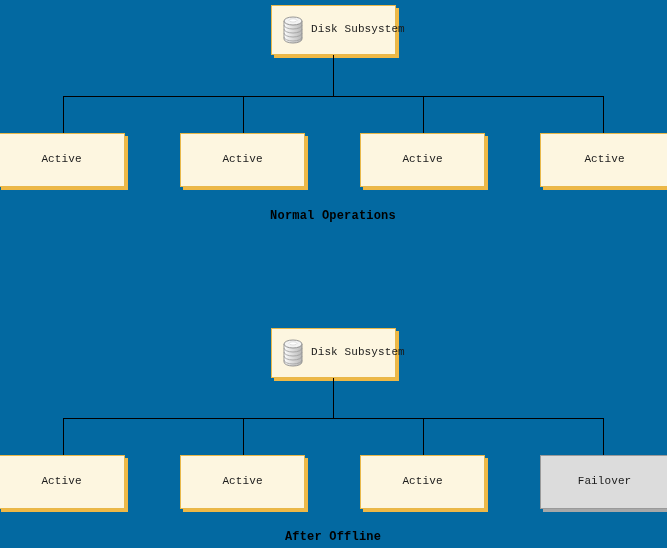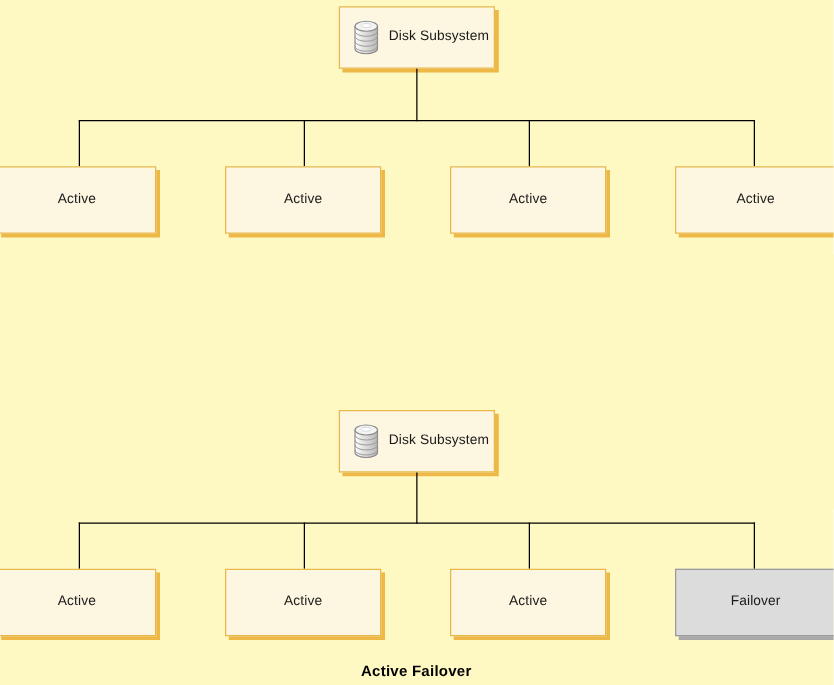--- a/index.html
+++ b/index.html
@@ -11,21 +11,22 @@
   body {
     font-family: "Liberation Sans", sans-serif;
     color: #1a1a1a;
     -webkit-font-smoothing: antialiased;
   }
   #canvas {
     position: relative;
     width: 667px;
     height: 548px;
     overflow: hidden;
-    background: #fef9c3;
+    background: #0369a1;
+    font-family: Liberation Mono, monospace;
   }
 
   
   .line {
     position: absolute;
     background: #000000;
   }
   .line-v { width: 1px; }
   .line-h { height: 1px; }
 
@@ -127,20 +128,21 @@
   <div class="node amber" style="left:180px; top:133px; width:125px; height:54px;">
     <span class="node-label">Active</span>
   </div>
   <div class="node amber" style="left:360px; top:133px; width:125px; height:54px;">
     <span class="node-label">Active</span>
   </div>
   <div class="node amber" style="left:540px; top:133px; width:129px; height:54px;">
     <span class="node-label">Active</span>
   </div>
 
+  <div class="caption" style="left:233px; top:209px; width:200px;">Normal Operations</div>
 
   <div class="node amber root" style="left:271px; top:328px; width:125px; height:50px;">
     <svg class="disk-icon" viewBox="0 0 22 30">
       <defs>
         <linearGradient id="dg2" x1="0" y1="0" x2="1" y2="0">
           <stop offset="0%" stop-color="#ffffff"></stop>
           <stop offset="28%" stop-color="#e9e9e9"></stop>
           <stop offset="70%" stop-color="#cdcdcd"></stop>
           <stop offset="100%" stop-color="#b6b6b6"></stop>
         </linearGradient>
@@ -171,15 +173,15 @@
   <div class="node amber" style="left:180px; top:455px; width:125px; height:54px;">
     <span class="node-label">Active</span>
   </div>
   <div class="node amber" style="left:360px; top:455px; width:125px; height:54px;">
     <span class="node-label">Active</span>
   </div>
   <div class="node gray" style="left:540px; top:455px; width:129px; height:54px;">
     <span class="node-label">Failover</span>
   </div>
 
-  <div class="caption" style="left:233px; top:530px; width:200px;">Active Failover</div>
+  <div class="caption" style="left:233px; top:530px; width:200px;">After Offline</div>
 
 </div>
 
 </body></html>

